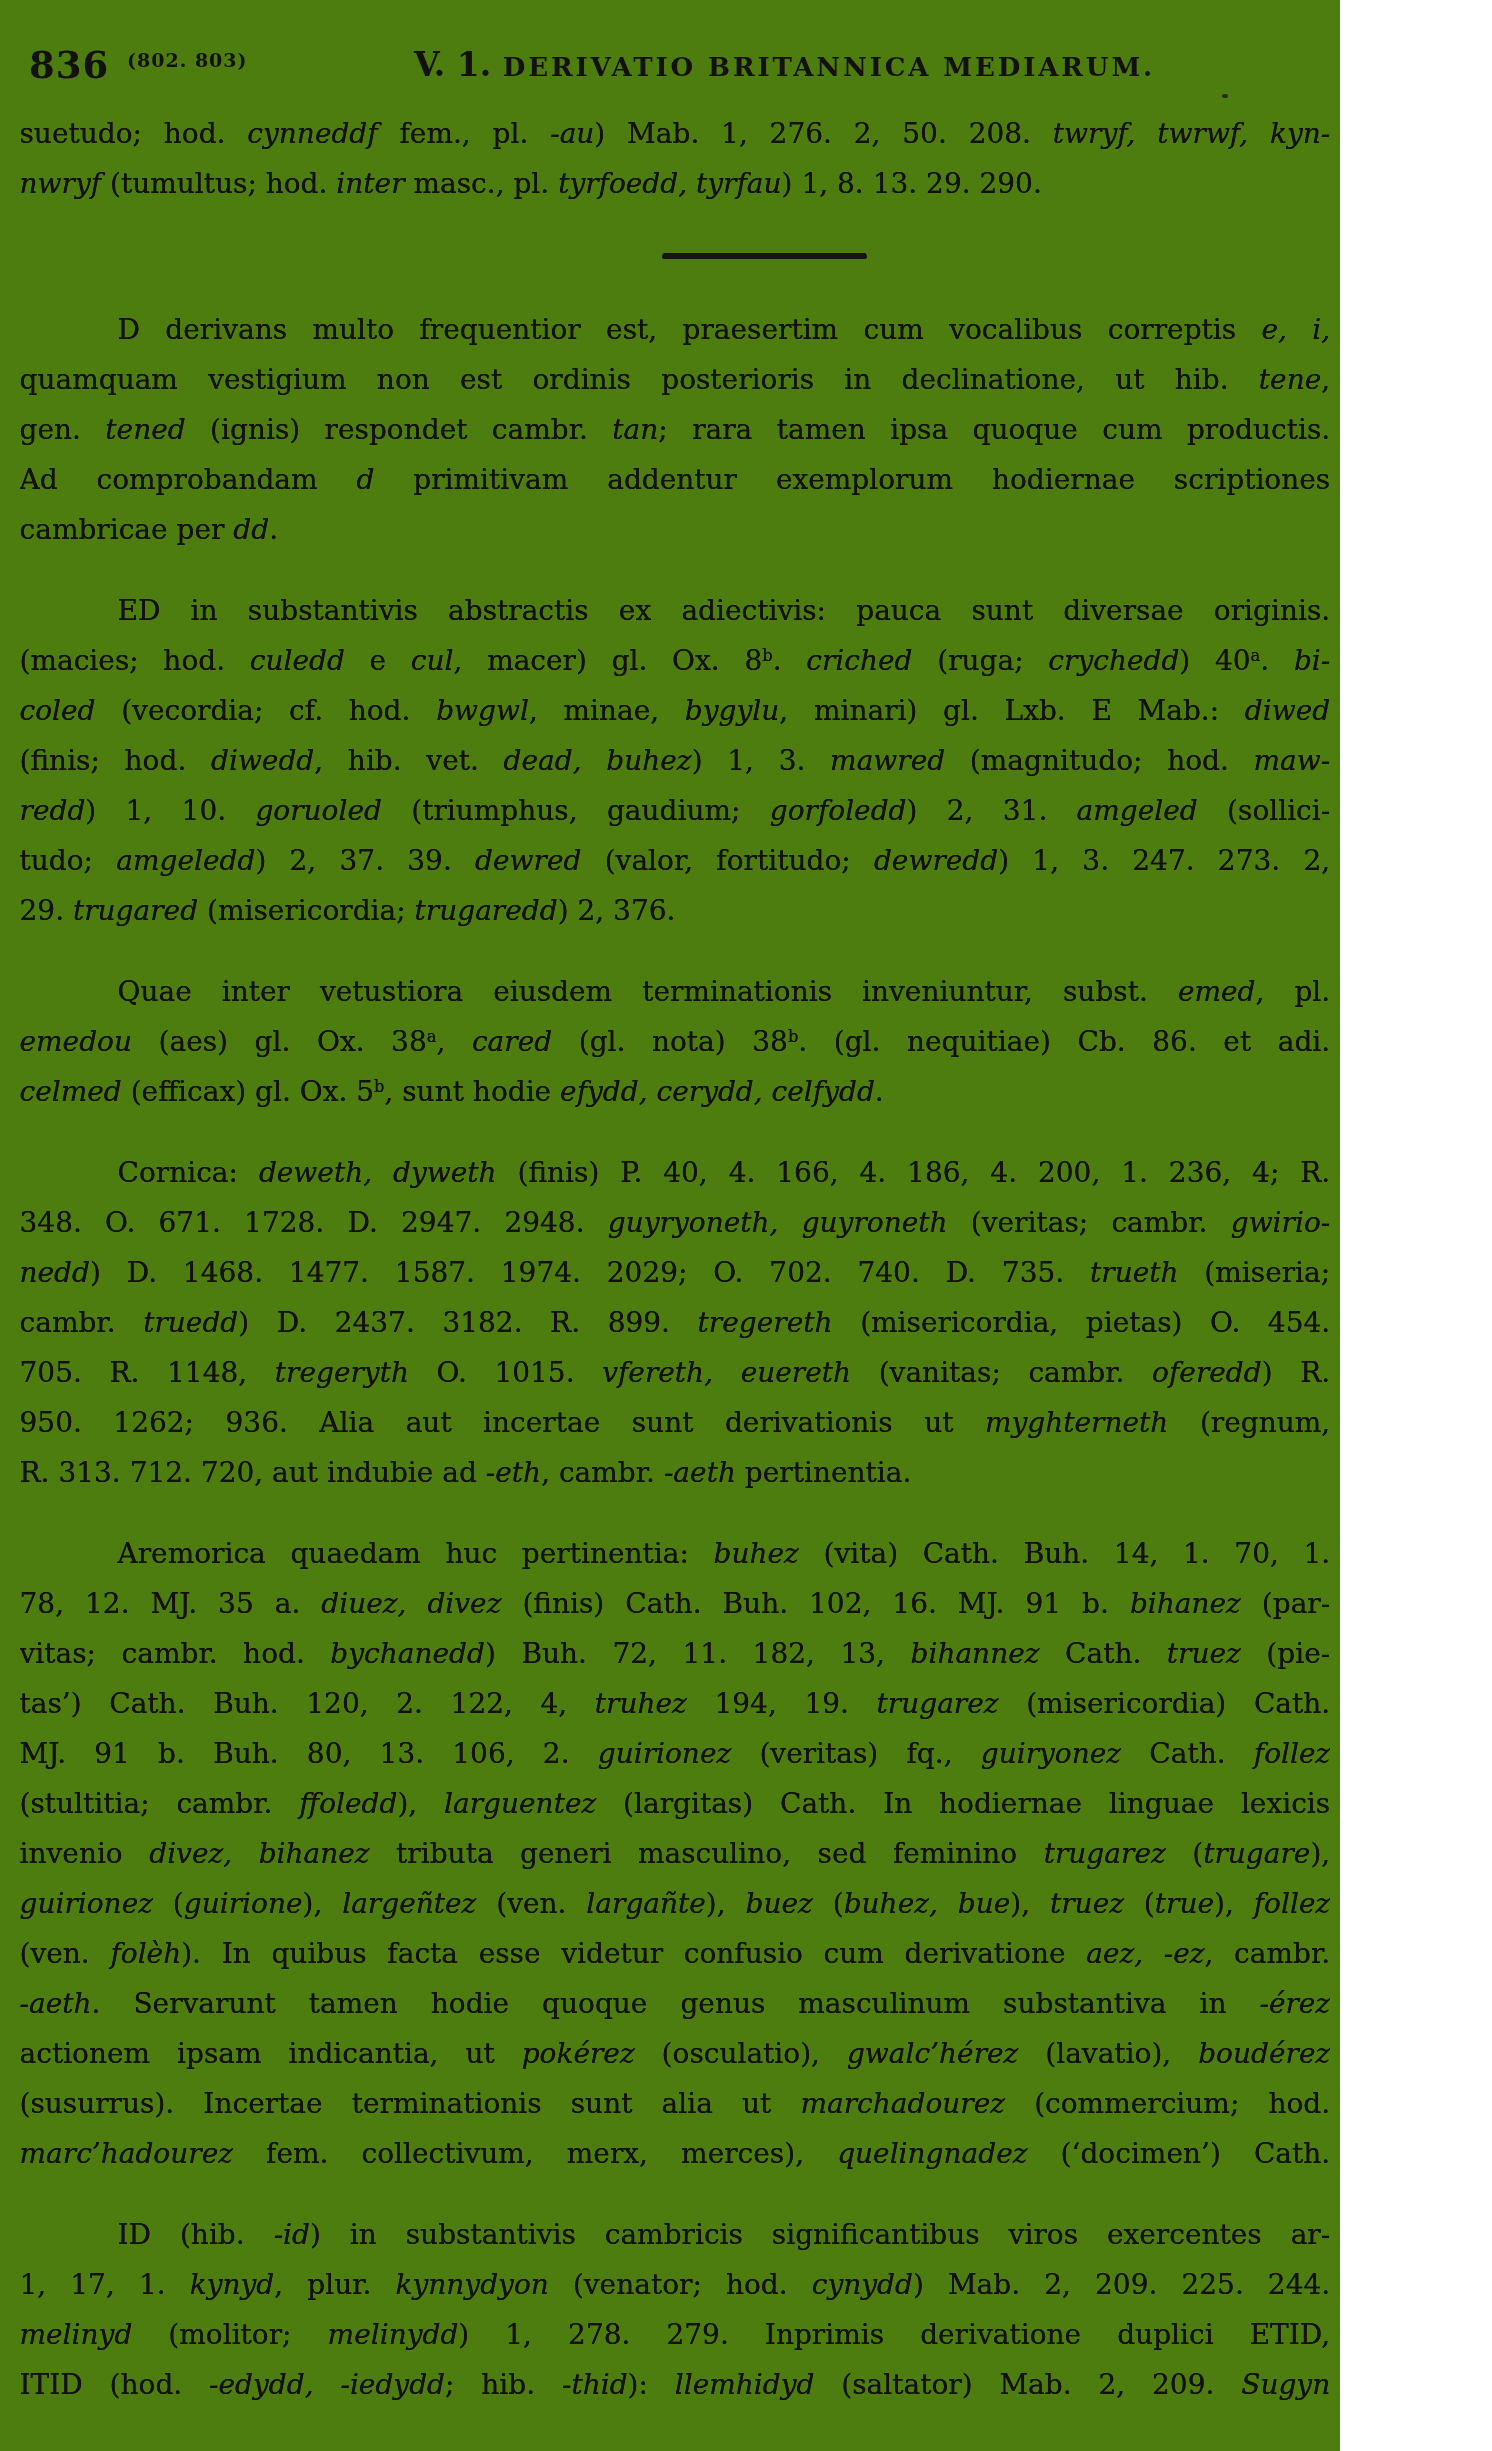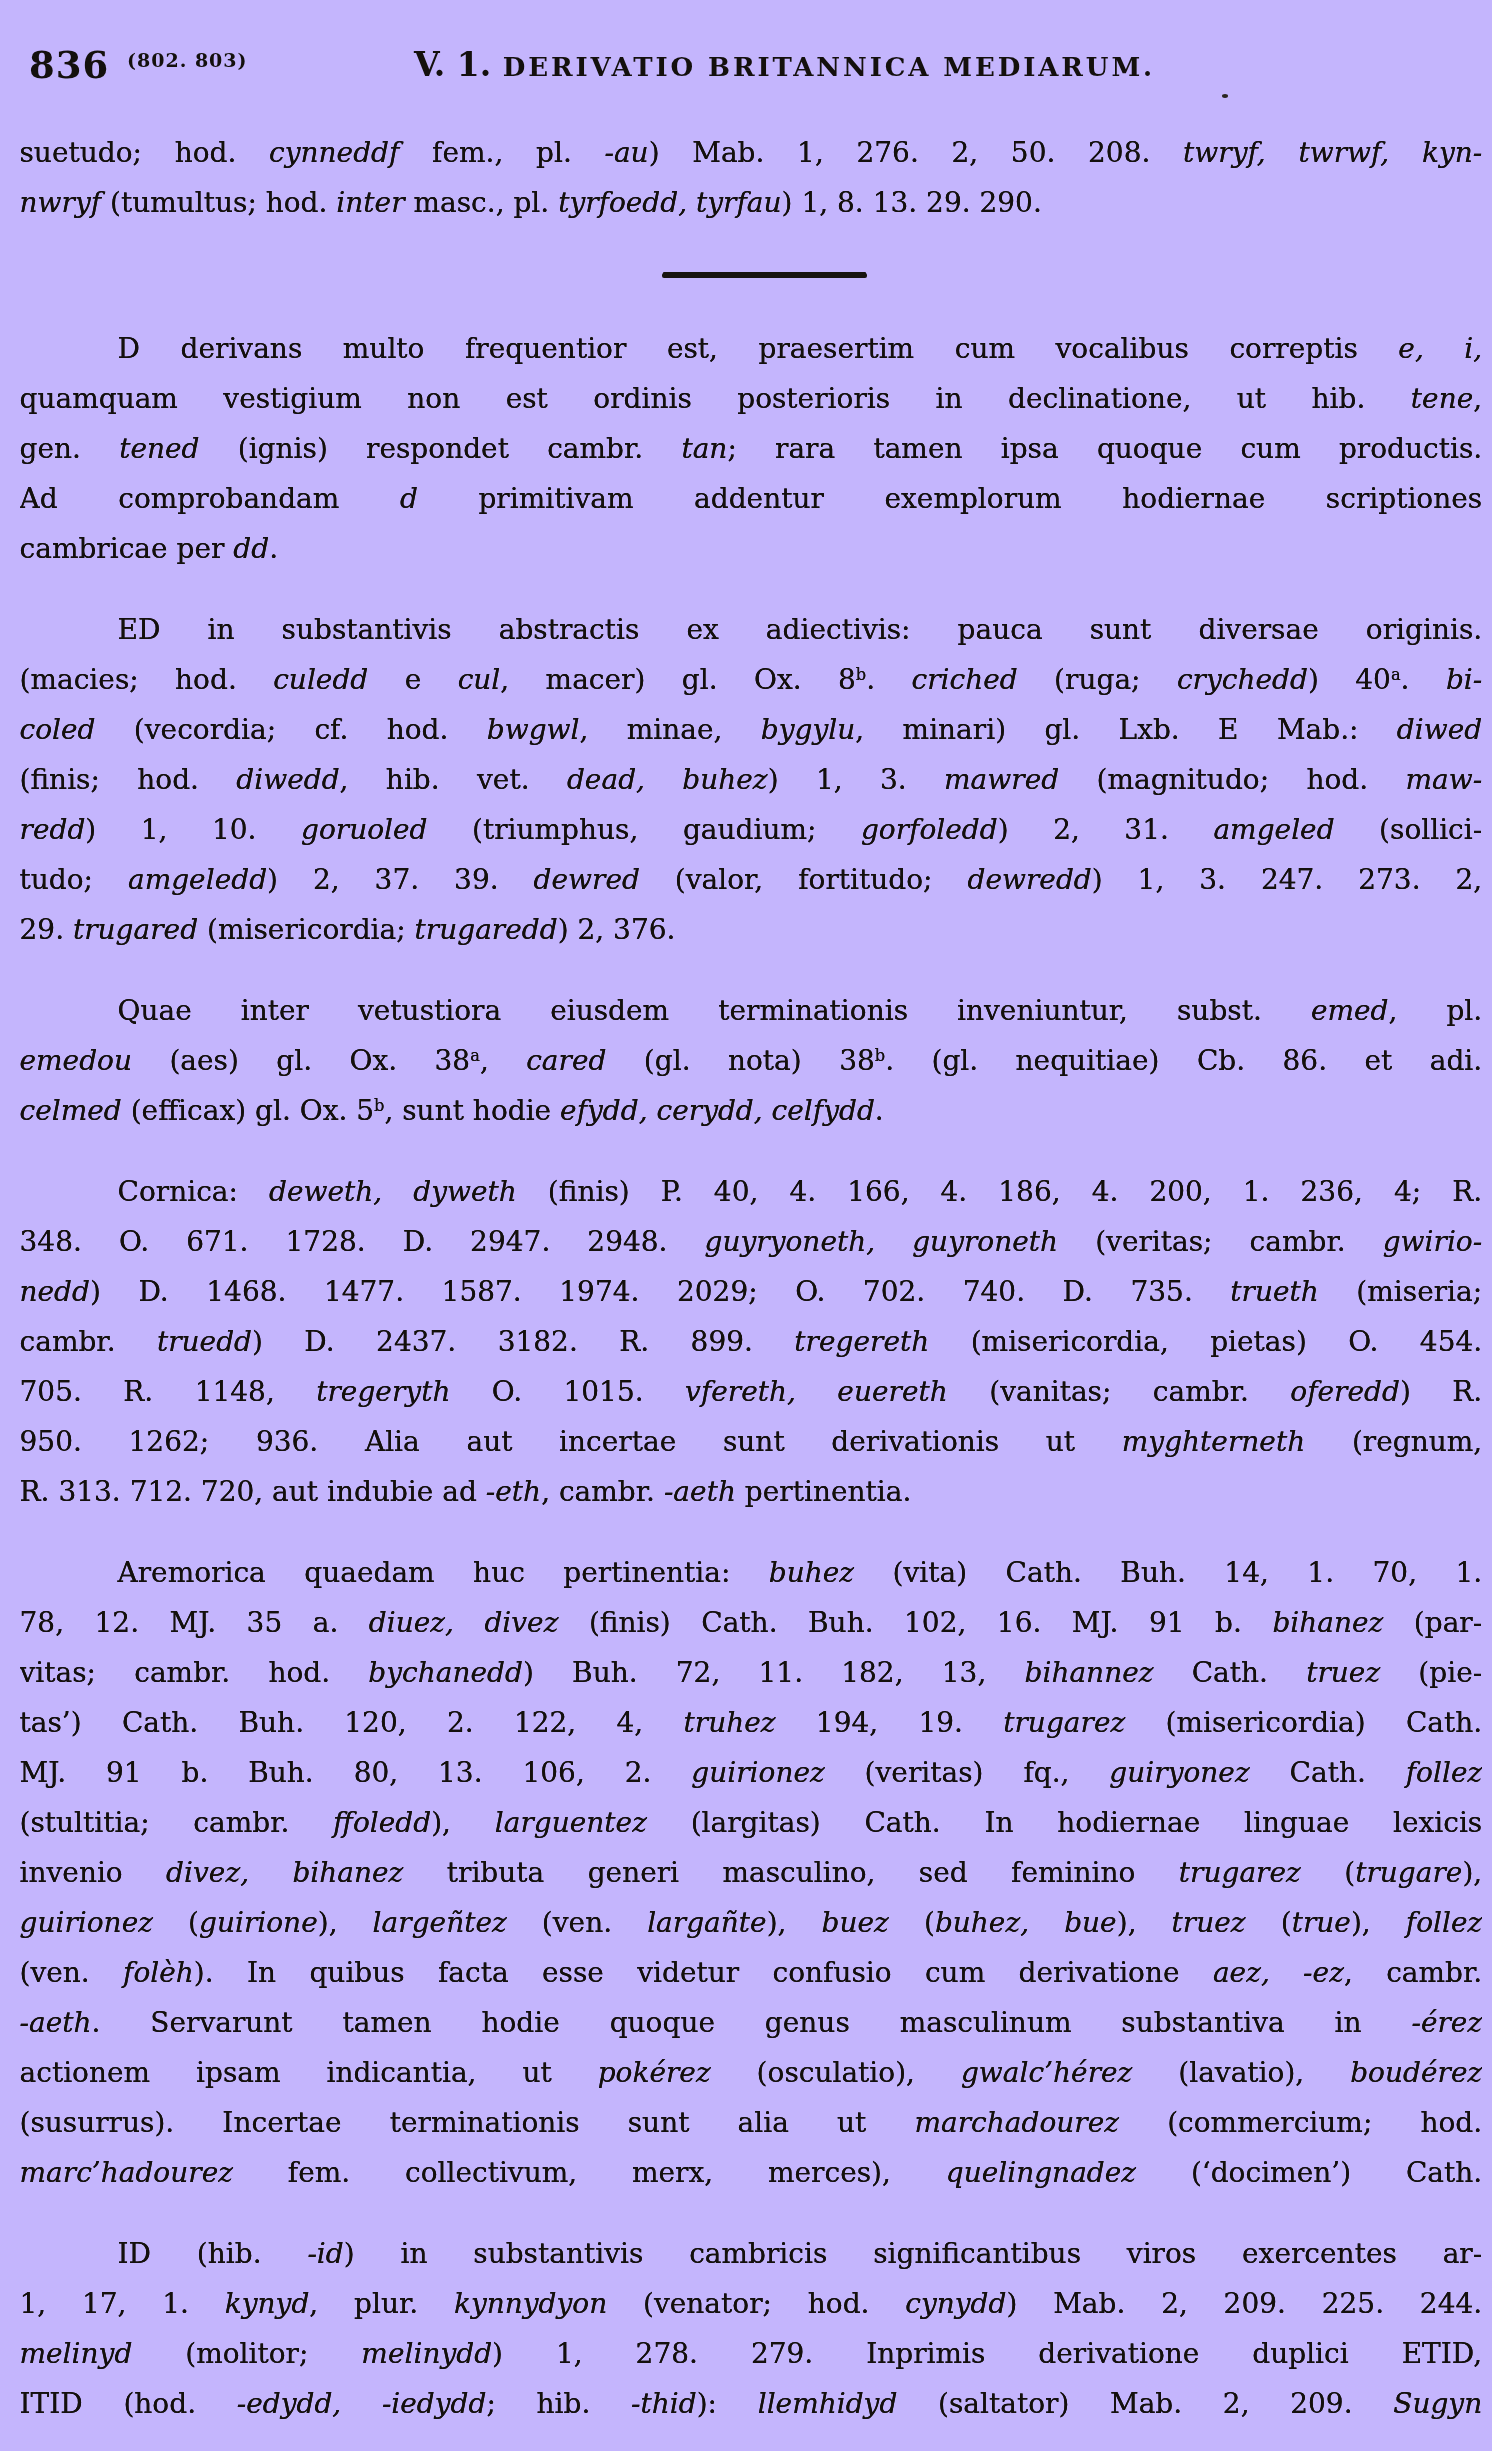--- a/index.html
+++ b/index.html
@@ -1,19 +1,19 @@
 <!DOCTYPE html>
 <html><head>
 <meta charset="utf-8">
 <style>
   html, body { margin:0; padding:0; background:#ffffff; }
   .page {
     position:relative;
-    width:1492px; height:2452px;
-    background:#c4b5fd;
+    width:1340px; height:2452px;
+    background:#4d7c0f;
     overflow:hidden;
     font-family:"DejaVu Serif","Liberation Serif",serif;
     color:#14100d;
   }
   
   .header { position:relative; height:90px; }
   .folio {
     position:absolute; left:29px; top:43px;
     font-size:37px; font-weight:bold; letter-spacing:1px;
   }
@@ -26,21 +26,21 @@
     font-size:33px; font-weight:bold; white-space:nowrap;
   }
   .htitle .caps { font-size:26px; letter-spacing:2.9px; }
   .speckle {
     position:absolute; left:1222px; top:94px;
     width:5.9px; height:3.9px; background:#2a2520; border-radius:50%;
   }
   
   .textblock { padding:0 9.8px 0 19.5px; }
   .para { }
-  .textblock > .para:first-child { margin-top:38px; }
+  .textblock > .para:first-child { margin-top:19px; }
   .textblock > .divider + .para { margin-top:46px; }
   .divider {
     width:205px; height:4.9px; margin:45px 0 0 642px;
     background:#171310; border-radius:2px;
     box-shadow:0 -2px 0 -1px #171310;
   }
   .line {
     font-size:28px; line-height:50px; height:50px;
     text-align:justify; text-align-last:justify;
     text-shadow:0 0 0.5px currentColor;

